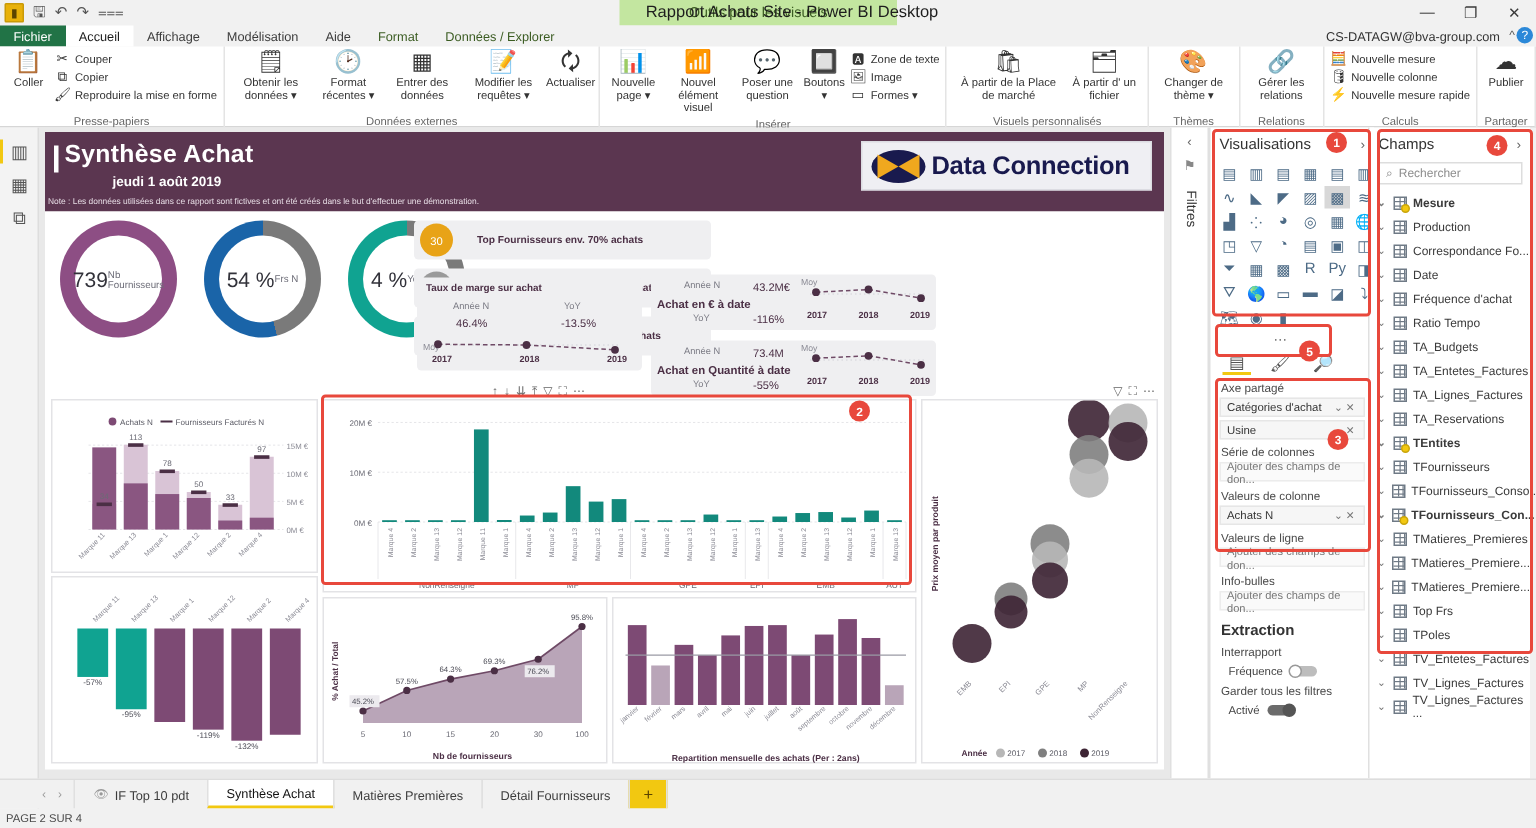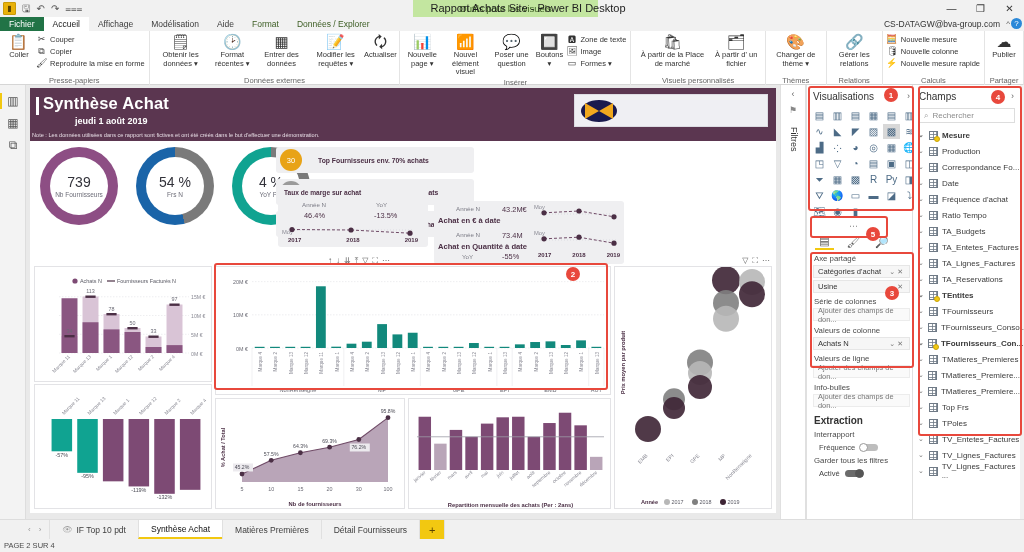--- a/index.html
+++ b/index.html
@@ -76,21 +76,21 @@
       border-top:8px solid transparent; border-bottom:8px solid transparent; }
   .logo .mark::before { left:4px; border-left:14px solid #f0a81e; }
   .logo .mark::after  { right:4px; border-right:14px solid #f0a81e; }
   .logo .txt { color:#191a4e; font-size:17px; font-weight:bold; letter-spacing:-.2px;}
 
   .kpizone { position:absolute; left:0; top:53px; width:746px; height:112px; background:#fff; }
   .donut-row { position:absolute; left:10px; top:6px; display:flex; gap:18px; }
   .donut { width:78px; height:78px; border-radius:50%; display:flex; flex-direction:column;
       align-items:center; justify-content:center; }
   .donut .inner { width:58px;height:58px;border-radius:50%;background:#fff;display:flex;
-      flex-direction:column;align-items:center;justify-content:center; }
+      align-items:center;justify-content:center; }
   .donut .v { font-size:14px; color:#32323a; }
   .donut .l { font-size:6.5px; color:#6d6d78; margin-top:1px;}
 
   .pill-col { position:absolute; left:246px; top:6px; width:198px; }
   .pill { position:relative; height:26px; margin-bottom:6px; background:#efeff1; border-radius:3px;
       display:flex; align-items:center; padding-left:42px; }
   .pill .txt { font-size:6.8px; font-weight:bold; color:#4b2f45; }
   .badge { position:absolute; left:4px; top:2px; width:22px;height:22px;border-radius:50%;
       display:flex;align-items:center;justify-content:center; font-size:7.5px; color:#fff; }
 
@@ -370,20 +370,21 @@
   <div class="canvas">
     <div class="page">
 
       <div class="hdr">
         <div class="bar"></div>
         <h1>Synthèse Achat</h1>
         <div class="date">jeudi 1 août 2019</div>
         <div class="note">Note : Les données utilisées dans ce rapport  sont fictives et ont été créés dans le but d'effectuer une démonstration.</div>
         <div class="logo">
           <div class="mark"></div>
+          <div class="txt">Data Connection</div>
         </div>
       </div>
 
       <div class="kpizone">
         <div class="donut-row" id="donuts">
             <div class="donut" style="background: rgb(141, 78, 132);">
               <div class="inner">
                 <div class="v">739</div>
                 <div class="l">Nb Fournisseurs</div>
               </div>
@@ -430,21 +431,21 @@
                   <circle cx="6" cy="10.5" r="2.6" fill="#4b2f45"></circle>
                   <circle cx="65" cy="11" r="2.6" fill="#4b2f45"></circle>
                   <circle cx="124" cy="14.2" r="2.6" fill="#4b2f45"></circle>
                 </svg></div>
               <div style="position:absolute;left:10px;top:52px;width:130px;display:flex;justify-content:space-between">
                 <span class="yr">2017</span>
                 <span class="yr">2018</span>
                 <span class="yr">2019</span>
               </div>
             </div>
-            <div class="card" style="left: 404px; top: 60px; width: 190px; height: 37px; text-decoration: underline;">
+            <div class="card" style="left: 404px; top: 42px; width: 190px; height: 37px; text-decoration: underline;">
               <div class="sub" style="position:absolute;left:22px;top:4px">Année N</div>
               <div class="val" style="position:absolute;left:68px;top:4px">43.2M€</div>
               <div class="big" style="position:absolute;left:4px;top:15px">Achat en € à date</div>
               <div class="sub" style="position:absolute;left:28px;top:26px">YoY</div>
               <div class="val" style="position:absolute;left:68px;top:25px">-116%</div>
               <div class="spark-lbl" style="position:absolute;left:100px;top:3px">Moy</div>
               <div style="position:absolute;left:104px;top:2px"><svg width="82" height="20">
                   <line x1="2" y1="11" x2="80" y2="11" stroke="#cfcfd6" stroke-width="0.6" stroke-dasharray="1,2"></line>
                   <line x1="6" y1="9.8" x2="41" y2="8" stroke="#6f4a66" stroke-width="1" stroke-dasharray="3,2"></line>
                   <line x1="41" y1="8" x2="76" y2="13.8" stroke="#6f4a66" stroke-width="1" stroke-dasharray="3,2"></line>

